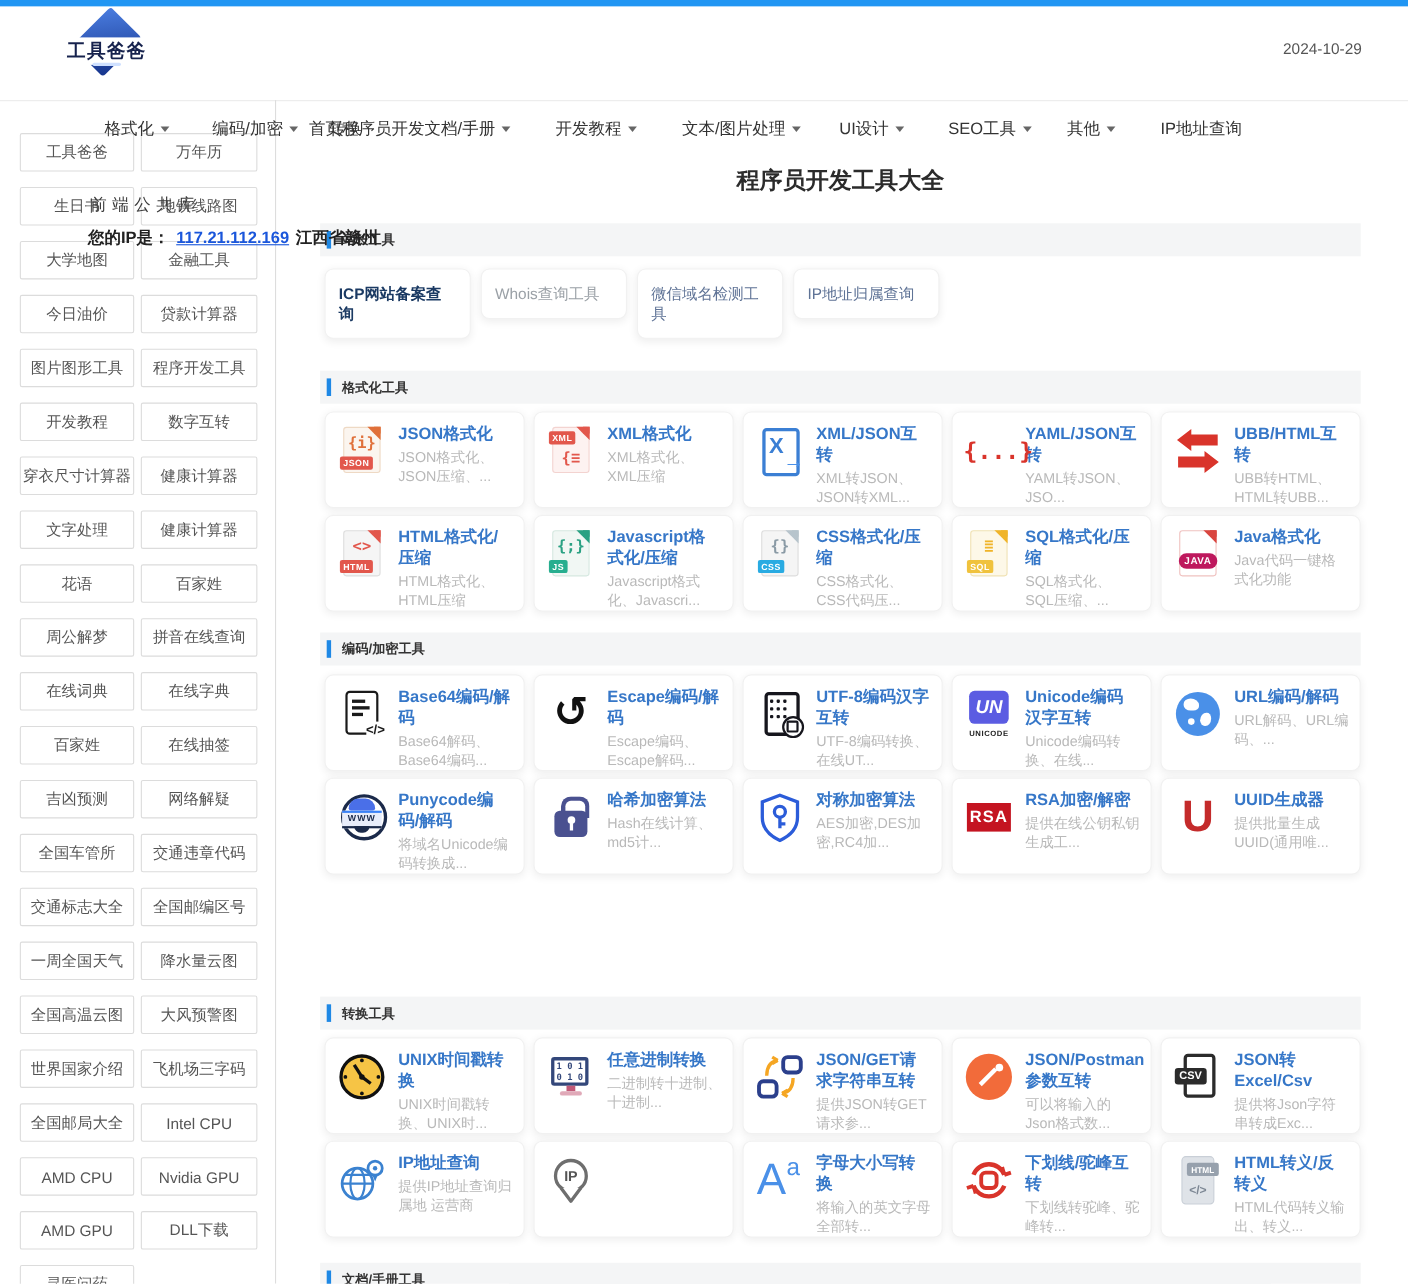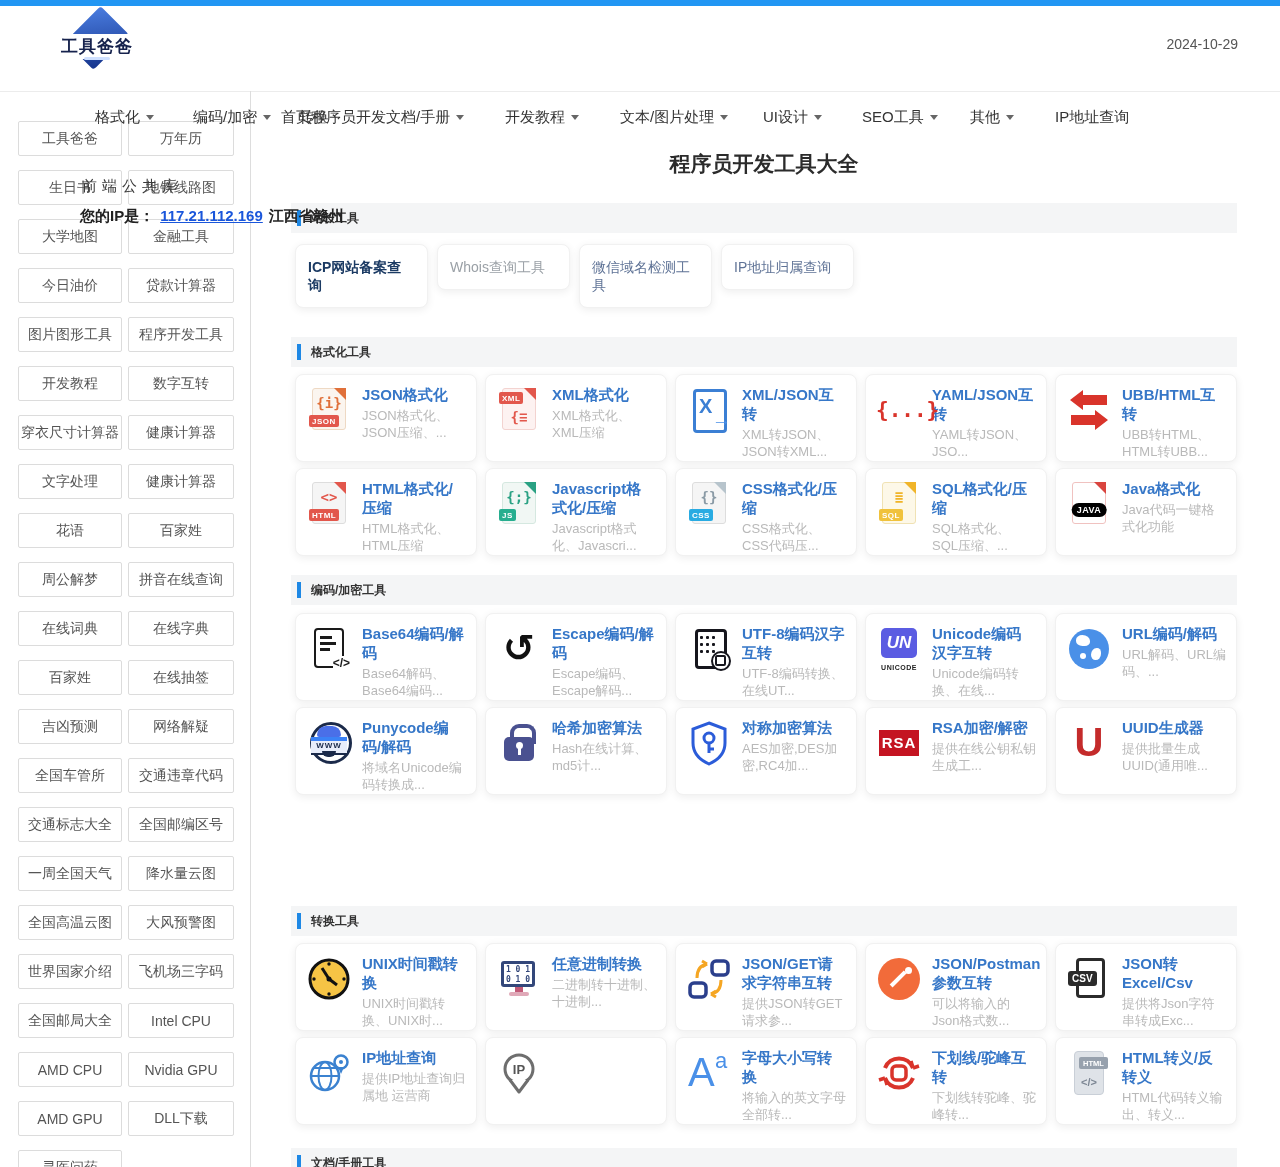--- a/index.html
+++ b/index.html
@@ -246,21 +246,21 @@
         <span class="tinfo">
           <span class="ttitle">SQL格式化/压缩</span>
           <span class="tdesc">SQL格式化、SQL压缩、...</span>
         </span>
         </div>
         <div class="tcard">
           <span class="ic">
             <span style="position:absolute;left:6px;top:1px;right:6px;bottom:3px;background:#fff;border:1px solid #f0c2c0;border-radius:3px"></span>
   <span style="position:absolute;right:6px;top:1px;width:0;height:0;border:6px solid #d9453f;border-left-color:transparent;border-bottom-color:transparent"></span>
 
-  <span style="position:absolute;left:50%;transform:translateX(-50%);bottom:10px;border-radius:7px;padding:2px 5px;font-size:9px;background:#000000;color:#fff;font-weight:bold;letter-spacing:.5px">JAVA</span>
+  <span style="position:absolute;left:50%;transform:translateX(-50%);bottom:10px;border-radius:7px;padding:2px 5px;font-size:9px;background:#be185d;color:#fff;font-weight:bold;letter-spacing:.5px">JAVA</span>
           </span>
         <span class="tinfo">
           <span class="ttitle">Java格式化</span>
           <span class="tdesc">Java代码一键格式化功能</span>
         </span>
         </div>
       </div>
       <div class="sec-strip" style="top: 575px;">
         <span class="sec-bar"></span>
         <span class="sec-title">编码/加密工具</span>
@@ -327,21 +327,21 @@
           </span>
         <span class="tinfo">
           <span class="ttitle">URL编码/解码</span>
           <span class="tdesc">URL解码、URL编码、...</span>
         </span>
         </div>
         <div class="tcard">
           <span class="ic">
             <span style="position:absolute;left:4px;top:2px;width:36px;height:36px;border:3px solid #1b2a4a;border-radius:50%;background:#fff"></span>
    <span style="position:absolute;left:11px;top:6px;width:24px;height:11px;background:#4a6fe8;border-radius:12px 12px 3px 3px"></span>
-   <span style="position:absolute;left:5px;top:17px;width:36px;height:12px;background:#e8edfa;border-top:4px solid #3b82f6;border-bottom:2px solid #1b2a4a;text-align:center;font-size:8px;font-weight:bold;color:#1b2a4a;line-height:10px;letter-spacing:1px">WWW</span>
+   <span style="position:absolute;left:5px;top:17px;width:36px;height:12px;background:#e8edfa;border-top:2px solid #3b82f6;border-bottom:2px solid #1b2a4a;text-align:center;font-size:8px;font-weight:bold;color:#1b2a4a;line-height:10px;letter-spacing:1px">WWW</span>
    <span style="position:absolute;left:16px;top:31px;width:14px;height:6px;background:#1b2a4a;border-radius:0 0 8px 8px"></span>
           </span>
         <span class="tinfo">
           <span class="ttitle">Punycode编码/解码</span>
           <span class="tdesc">将域名Unicode编码转换成...</span>
         </span>
         </div>
         <div class="tcard">
           <span class="ic">
             <span style="position:absolute;left:14px;top:4px;width:18px;height:16px;border:4px solid #4a5190;border-bottom:none;border-radius:9px 9px 0 0"></span>

